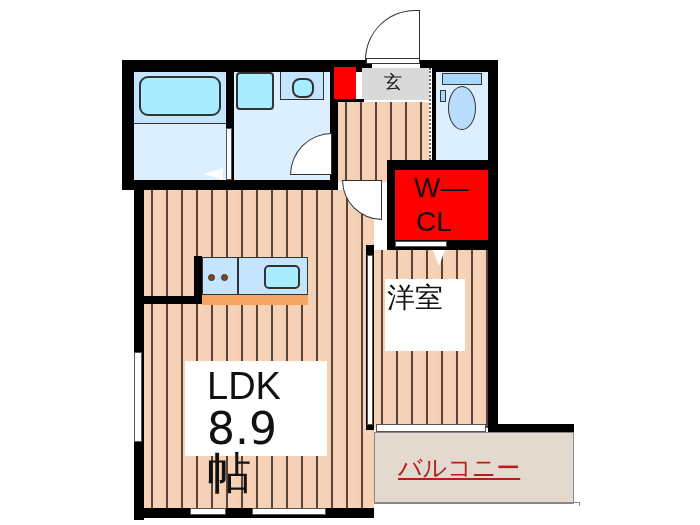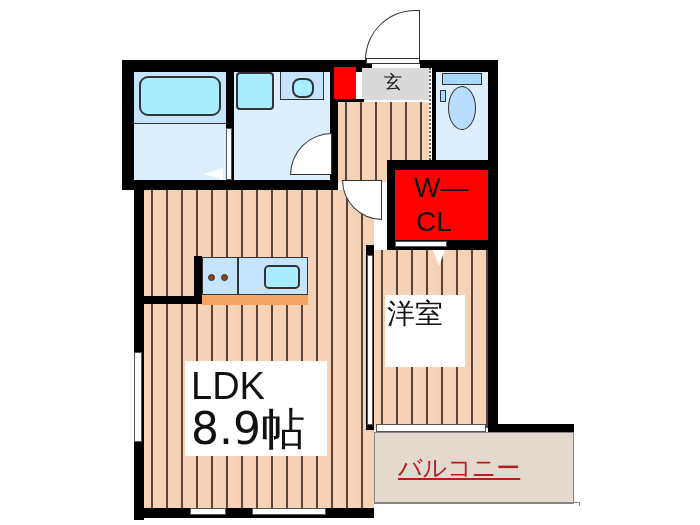--- a/index.html
+++ b/index.html
@@ -68,28 +68,28 @@
 <div class="abs" style="left:208px;top:274px;width:7px;height:7px;background:#8b4513;border-radius:50%;border:1px solid #333;"></div>
 <div class="abs" style="left:221px;top:274px;width:7px;height:7px;background:#8b4513;border-radius:50%;border:1px solid #333;"></div>
 <div class="abs" style="left:238px;top:257px;width:70px;height:38px;background:#c4e4ff;border:1px solid #333;"></div>
 <div class="abs" style="left:264px;top:265px;width:36px;height:24px;background:#a8ecff;border:2px solid #333;border-radius:5px;"></div>
 <div class="abs" style="left:202px;top:295px;width:106px;height:10px;background:#f5a463;"></div>
 
 <div class="abs" style="left:134px;top:352px;width:8px;height:90px;background:#fff;border:1px solid #555;"></div>
 <div class="abs" style="left:190px;top:508px;width:36px;height:7px;background:#fff;border:1px solid #555;"></div>
 <div class="abs" style="left:252px;top:508px;width:74px;height:7px;background:#fff;border:1px solid #555;"></div>
 
-<div class="abs lbl" style="left:185px;top:361px;width:142px;height:95px;padding:4px 6px;">
+<div class="abs lbl" style="left:185px;top:361px;width:142px;height:95px;padding:4px 22px;">
   <div style="font-size:38px;line-height:42px;font-family:'Liberation Sans',sans-serif;">LDK</div>
   <div style="font-size:44px;line-height:44px;">8.9帖</div>
 </div>
 
 <div class="abs floor" style="left:374px;top:250px;width:114px;height:178px;"></div>
 <div class="abs" style="left:433px;top:250px;width:0;height:0;border-left:6px solid transparent;border-right:6px solid transparent;border-top:16px solid #fff;"></div>
-<div class="abs lbl" style="left:385px;top:295px;width:80px;height:72px;padding:2px 2px;">
+<div class="abs lbl" style="left:385px;top:279px;width:80px;height:72px;padding:2px 2px;">
   <div style="font-size:28px;line-height:34px;">洋室</div>
 </div>
 <div class="abs" style="left:376px;top:424px;width:110px;height:8px;background:#fff;border:1px solid #555;"></div>
 <div class="abs wall" style="left:488px;top:424px;width:86px;height:8px;"></div>
 
 <div class="abs" style="left:374px;top:432px;width:200px;height:72px;background:#e3d9cf;border:1px solid #888;"></div>
 <div class="abs" style="left:374px;top:502px;width:206px;height:4px;border-top:1px solid #888;border-right:1px solid #888;"></div>
 <div class="abs" style="left:398px;top:452px;font-size:24px;color:#b91c1c;text-decoration:underline;">バルコニー</div>
 
 </body></html>

